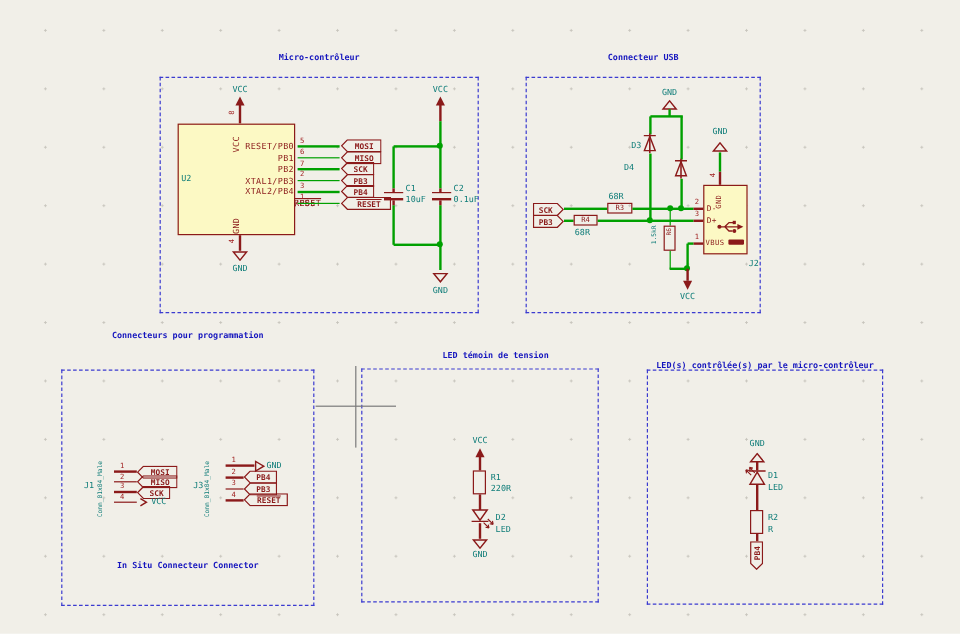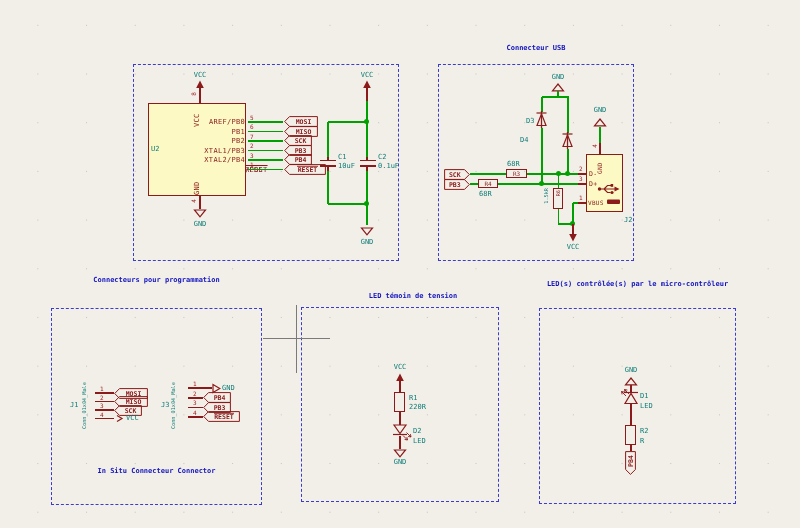--- a/index.html
+++ b/index.html
@@ -12,21 +12,21 @@
   }
   #canvas *{position:absolute;box-sizing:border-box;}
   .secbox{border:1px dashed var(--section);}
   .title{font-size:7px;font-weight:bold;color:var(--title);text-align:center;white-space:nowrap;}
   .note{font-size:7px;font-weight:bold;color:var(--title);text-align:center;white-space:nowrap;}
   .wh{background:var(--wire);height:1.5px;}
   .wv{background:var(--wire);width:1.5px;}
   .ph{background:var(--comp);height:1.5px;}
   .pv{background:var(--comp);width:1.5px;}
   .dot{width:5px;height:5px;border-radius:50%;background:var(--wire);}
-  .t{font-size:7px;color:var(--val);white-space:nowrap;text-align:center;}
+  .t{font-size:7px;color:var(--val);white-space:nowrap;}
   .tc{text-align:center;}
   .pn{font-size:6px;color:var(--pinnum);white-space:nowrap;}
   .pname{font-size:7px;color:var(--comp);text-align:right;white-space:nowrap;letter-spacing:.3px;}
   .ovl{text-decoration:overline;}
   .vt{writing-mode:vertical-rl;transform:rotate(180deg);white-space:nowrap;}
   .icbox{background:var(--icfill);border:1.5px solid var(--comp);}
   .rbox{border:1.2px solid var(--comp);}
   .plate{background:var(--comp);height:1.8px;}
   .glpath{fill:none;stroke:var(--comp);stroke-width:1;}
   .gltext{font:bold 6.5px "DejaVu Sans Mono",monospace;fill:var(--comp);text-anchor:middle;}
@@ -38,38 +38,39 @@
 <body>
 
 <div id="canvas">
 
   <div class="secbox" style="left:133px;top:64px;width:266px;height:197px"></div>
   <div class="secbox" style="left:438px;top:64px;width:196px;height:197px"></div>
   <div class="secbox" style="left:51px;top:308px;width:211px;height:197px"></div>
   <div class="secbox" style="left:301px;top:307px;width:198px;height:195px"></div>
   <div class="secbox" style="left:539px;top:308px;width:197px;height:196px"></div>
 
+  <div class="title" style="left:133px;top:44px;width:266px">Micro-contrôleur</div>
   <div class="title" style="left:438px;top:44px;width:196px">Connecteur USB</div>
   <div class="title" style="left:51px;top:276px;width:211px">Connecteurs pour programmation</div>
   <div class="title" style="left:314px;top:292px;width:198px">LED témoin de tension</div>
-  <div class="title" style="left:539px;top:280px;width:197px">LED(s) contrôlée(s) par le micro-contrôleur</div>
+  <div class="title" style="left:539px;top:301px;width:197px">LED(s) contrôlée(s) par le micro-contrôleur</div>
 
   <div class="t tc" style="left:188px;top:71px;width:24px">VCC</div>
   <svg style="left:195px;top:80px" width="10" height="9">
       <path class="symf" d="M5,0.5 L1.2,8 L8.8,8 Z"></path>
     </svg>
   <div class="pv" style="left:199.3px;top:87px;height:16px"></div>
   <div class="pn vt" style="left:190px;top:92px">8</div>
 
   <div class="icbox" style="left:148px;top:103px;width:98px;height:93px"></div>
   <div class="pname vt" style="left:193px;top:109px;height:18px;text-align:left">VCC</div>
   <div class="pname vt" style="left:193px;top:177px;height:18px;text-align:left">GND</div>
   <div class="t" style="left:151px;top:145px">U2</div>
 
-  <div class="pname" style="left:150px;top:118px;width:95px">AREF/PB0</div>
+  <div class="pname" style="left:150px;top:118px;width:95px">RESET/PB0</div>
   <div class="pname" style="left:150px;top:127.5px;width:95px">PB1</div>
   <div class="pname" style="left:150px;top:137px;width:95px">PB2</div>
   <div class="pname" style="left:150px;top:146.5px;width:95px">XTAL1/PB3</div>
   <div class="pname" style="left:150px;top:156px;width:95px">XTAL2/PB4</div>
   <div class="pname" style="left:150px;top:165.5px;width:95px">
       <span class="ovl">RESET</span>
       <span>/PB5</span>
     </div>
 
   <div class="wh" style="left:248px;top:121px;width:35px"></div>

